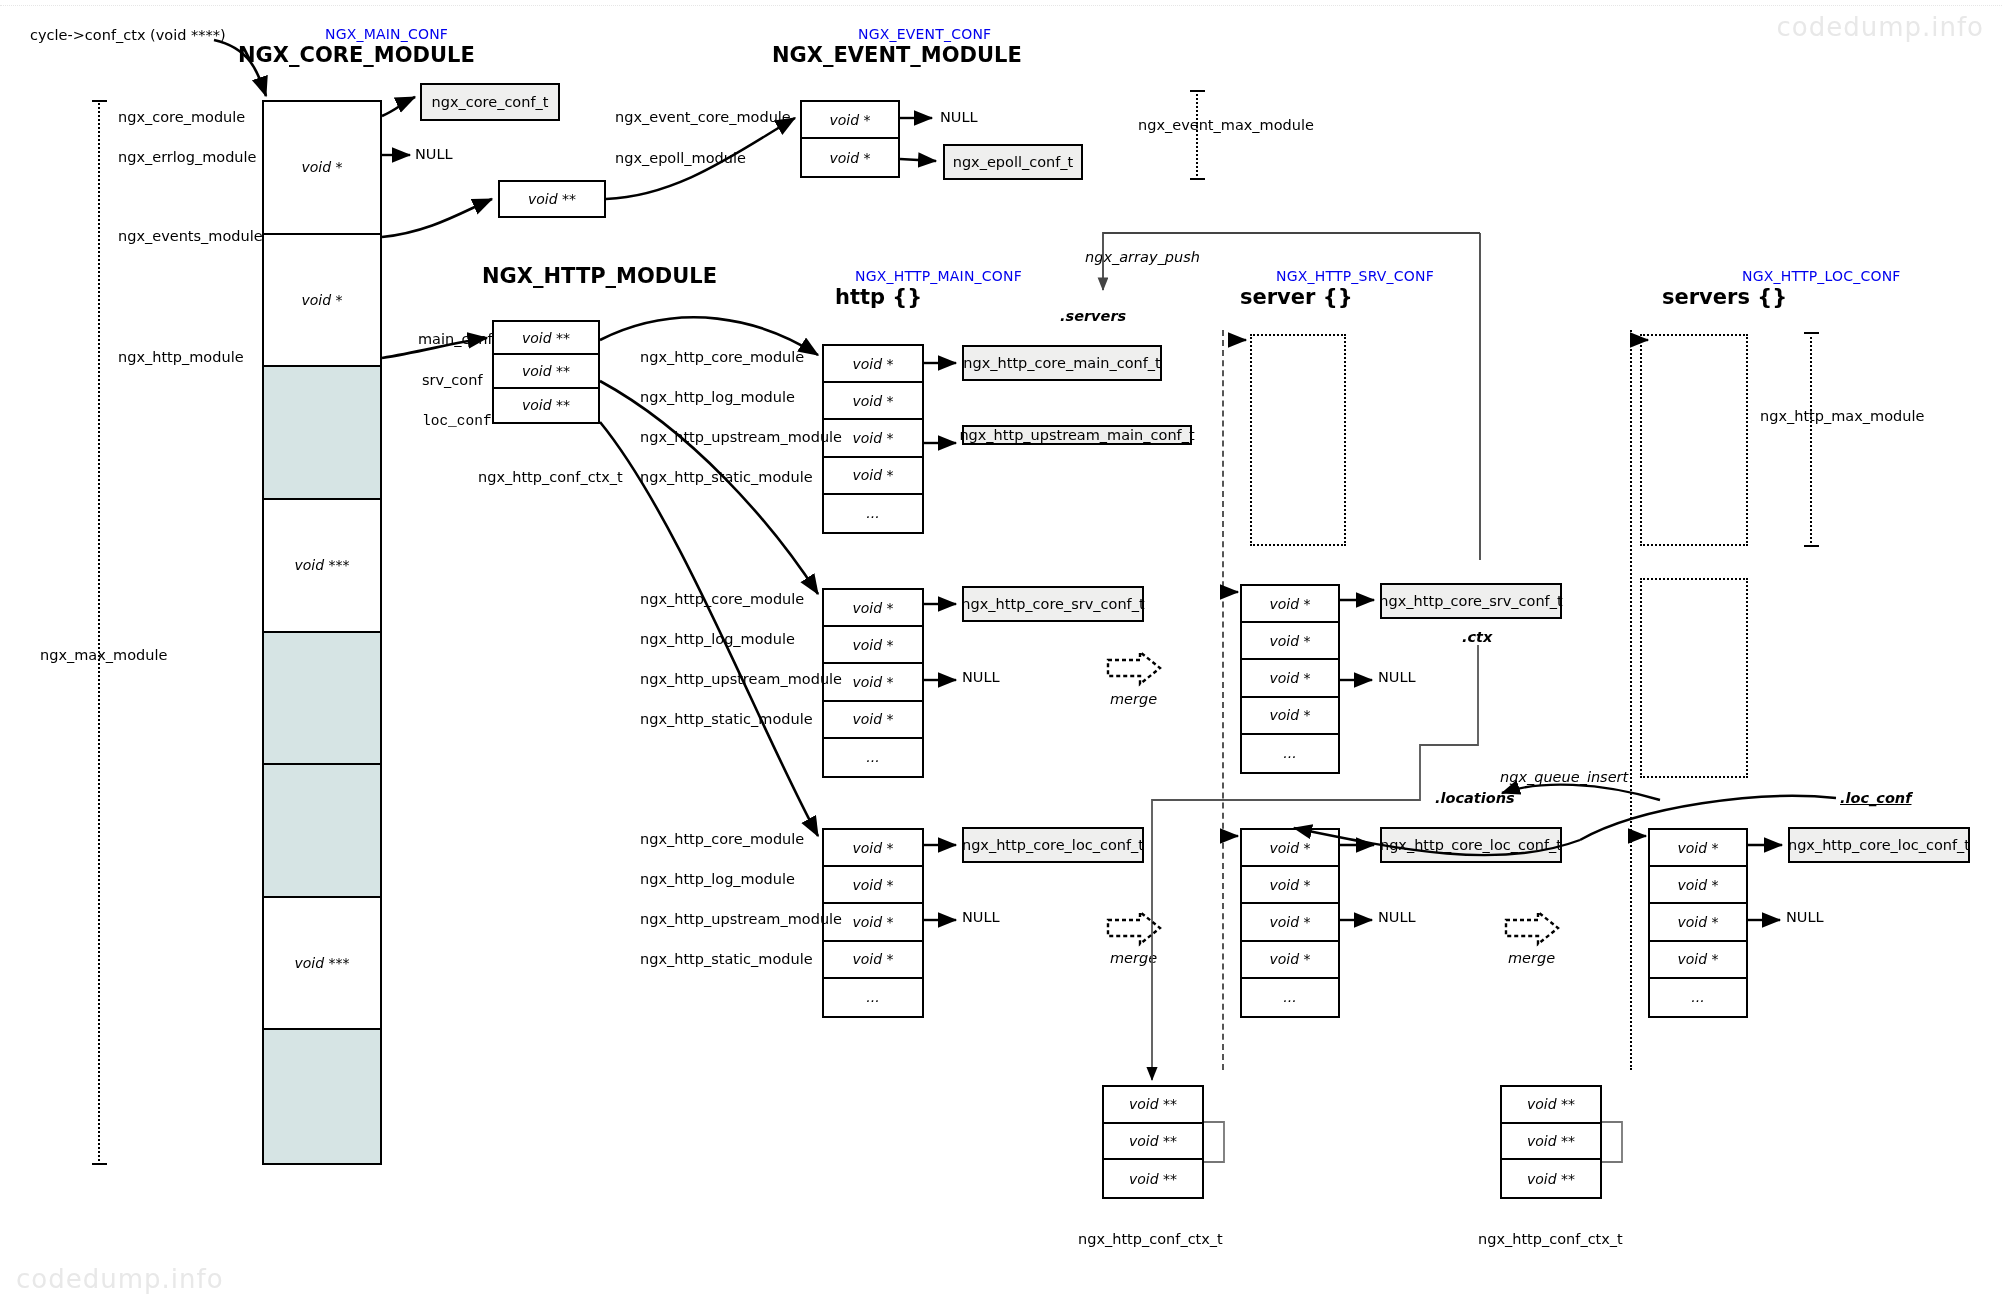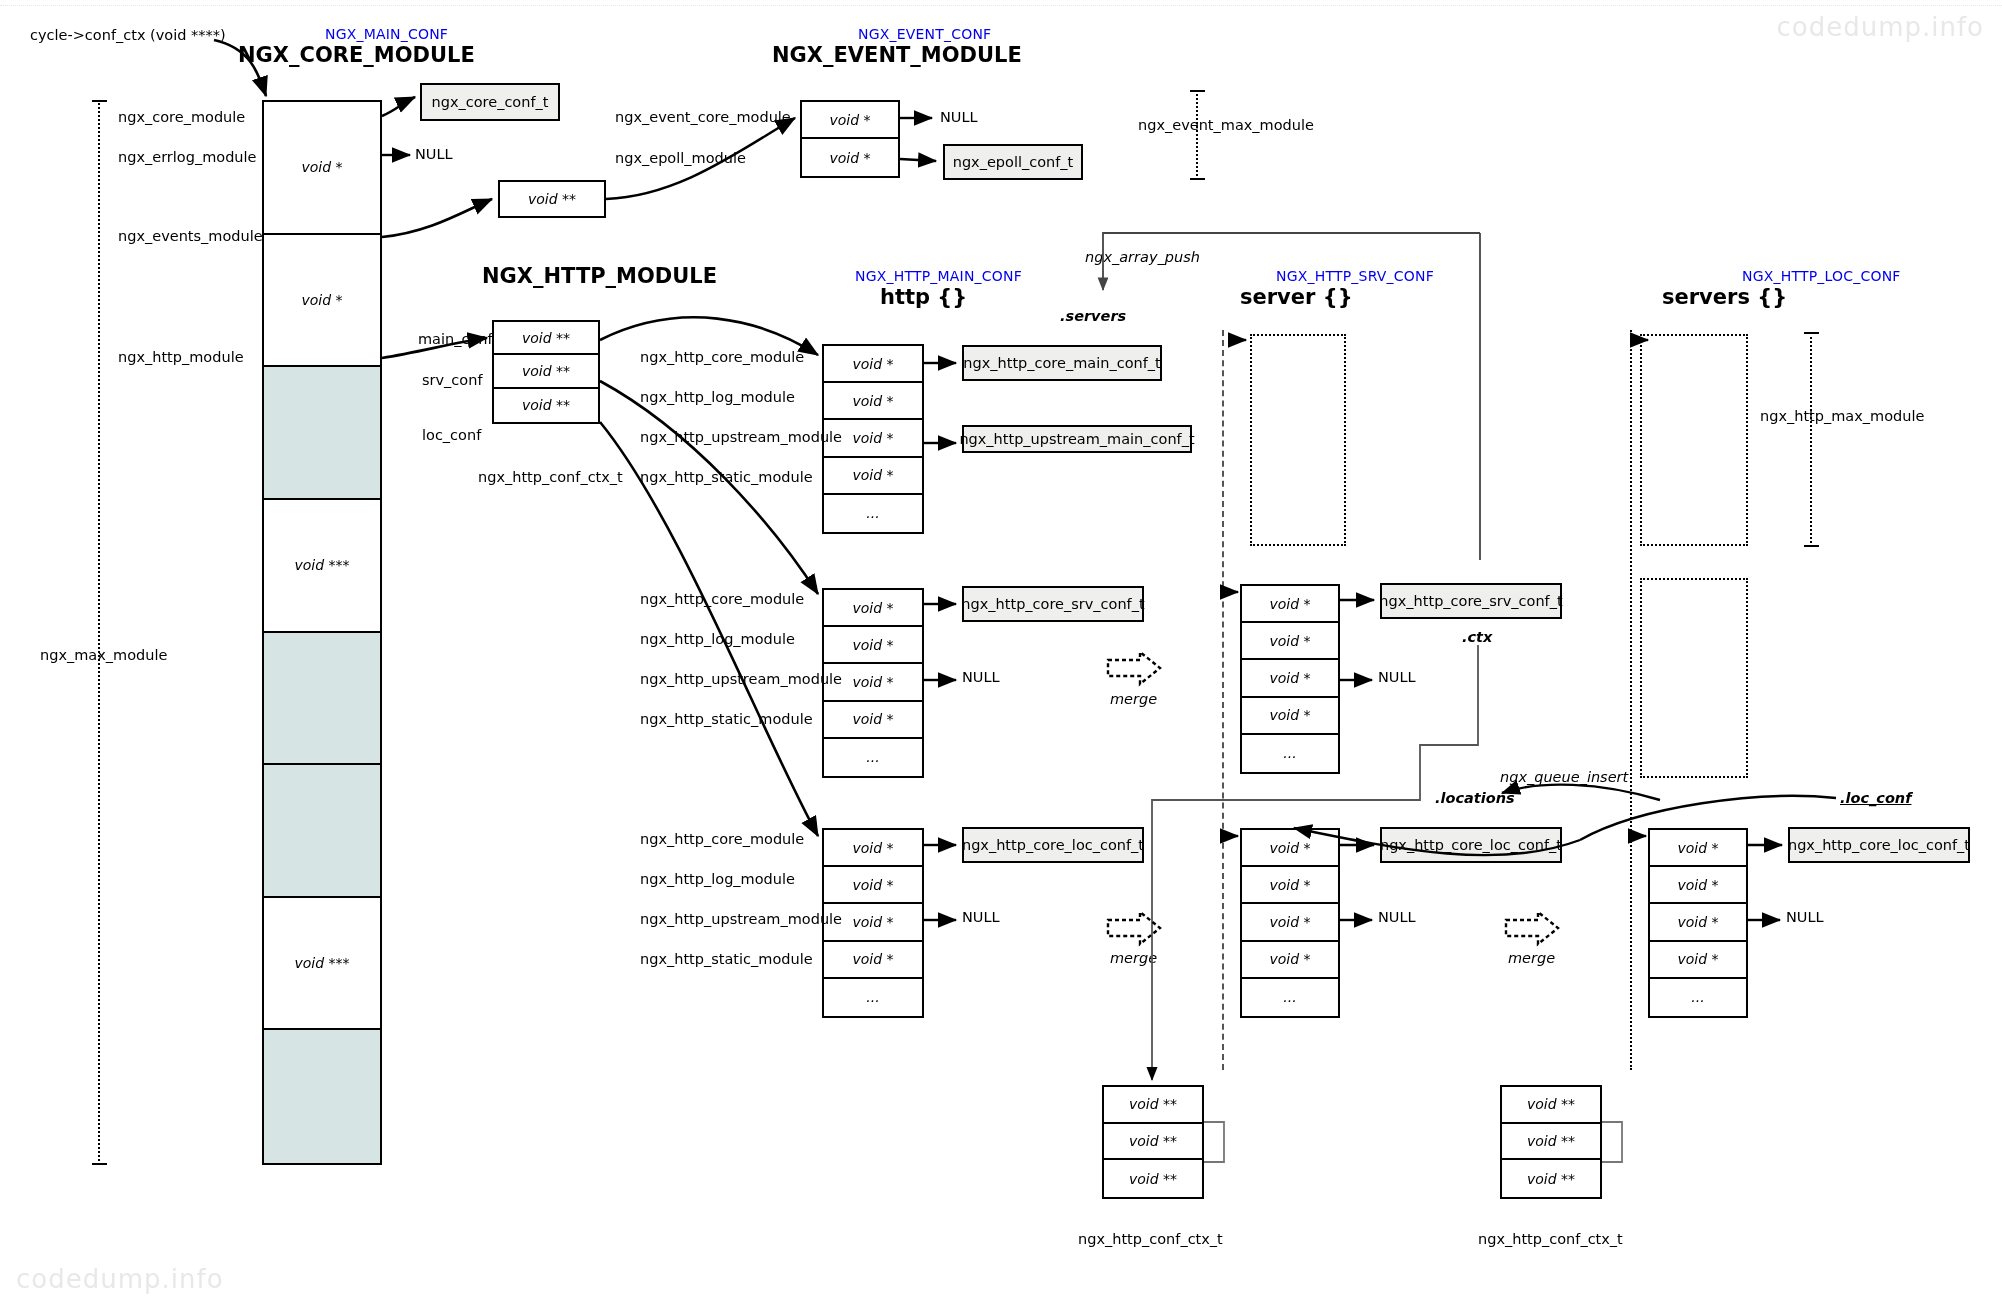--- a/index.html
+++ b/index.html
@@ -57,21 +57,21 @@
 
   <div class="hdr-blue" style="left:325px;top:26px;">NGX_MAIN_CONF</div>
   <div class="hdr-bold" style="left:238px;top:43px;">NGX_CORE_MODULE</div>
 
   <div class="hdr-blue" style="left:858px;top:26px;">NGX_EVENT_CONF</div>
   <div class="hdr-bold" style="left:772px;top:43px;">NGX_EVENT_MODULE</div>
 
   <div class="hdr-bold" style="left:482px;top:264px;">NGX_HTTP_MODULE</div>
 
   <div class="hdr-blue" style="left:855px;top:268px;">NGX_HTTP_MAIN_CONF</div>
-  <div class="hdr-bold" style="left:880px;top:285px;">http {}</div>
+  <div class="hdr-bold" style="left:835px;top:285px;">http {}</div>
 
   <div class="hdr-blue" style="left:1276px;top:268px;">NGX_HTTP_SRV_CONF</div>
   <div class="hdr-bold" style="left:1240px;top:285px;">server {}</div>
 
   <div class="hdr-blue" style="left:1720px;top:268px;margin-left:22px;">NGX_HTTP_LOC_CONF</div>
   <div class="hdr-bold" style="left:1662px;top:285px;">servers {}</div>
 
   <div class="lbl" style="left:30px;top:28px;">cycle-&gt;conf_ctx (void ****)</div>
 
   <div class="rangebar" style="left:92px;top:100px;width:20px;height:1065px;">
@@ -127,36 +127,36 @@
   <div class="lbl" style="left:940px;top:110px;">NULL</div>
   <div class="cbox" style="left:943px;top:144px;width:140px;height:36px;">ngx_epoll_conf_t</div>
 
   <div class="stack" id="http-ctx" style="left:492px;top:320px;width:108px;height:104px;">
       <div class="slot" style="height: 33.3333%;">void **</div>
       <div class="slot" style="height: 33.3333%;">void **</div>
       <div class="slot" style="height: 33.3333%;">void **</div>
     </div>
   <div class="lbl" style="left:418px;top:332px;">main_conf</div>
   <div class="lbl" style="left:422px;top:373px;">srv_conf</div>
-  <div class="lbl" style="left:422px;top:428px;">loc_conf</div>
+  <div class="lbl" style="left:422px;top:414px;font-family:Liberation Mono, monospace;">loc_conf</div>
   <div class="lbl" style="left:478px;top:470px;">ngx_http_conf_ctx_t</div>
 
   <div class="stack" id="main-stack" style="left:822px;top:344px;width:102px;height:190px;">
       <div class="slot" style="height: 20%;">void *</div>
       <div class="slot" style="height: 20%;">void *</div>
       <div class="slot" style="height: 20%;">void *</div>
       <div class="slot" style="height: 20%;">void *</div>
       <div class="slot" style="height: 20%;">...</div>
     </div>
   <div class="lbl" style="left:640px;top:350px;">ngx_http_core_module</div>
   <div class="lbl" style="left:640px;top:390px;">ngx_http_log_module</div>
   <div class="lbl" style="left:640px;top:430px;">ngx_http_upstream_module</div>
   <div class="lbl" style="left:640px;top:470px;">ngx_http_static_module</div>
   <div class="cbox" style="left:962px;top:345px;width:200px;height:36px;">ngx_http_core_main_conf_t</div>
-  <div class="cbox" style="left:962px;top:425px;width:230px;height:28px;">ngx_http_upstream_main_conf_t</div>
+  <div class="cbox" style="left:962px;top:425px;width:230px;height:20px;">ngx_http_upstream_main_conf_t</div>
 
   <div class="stack" id="srvmid-stack" style="left:822px;top:588px;width:102px;height:190px;">
       <div class="slot" style="height: 20%;">void *</div>
       <div class="slot" style="height: 20%;">void *</div>
       <div class="slot" style="height: 20%;">void *</div>
       <div class="slot" style="height: 20%;">void *</div>
       <div class="slot" style="height: 20%;">...</div>
     </div>
   <div class="lbl" style="left:640px;top:592px;">ngx_http_core_module</div>
   <div class="lbl" style="left:640px;top:632px;">ngx_http_log_module</div>

